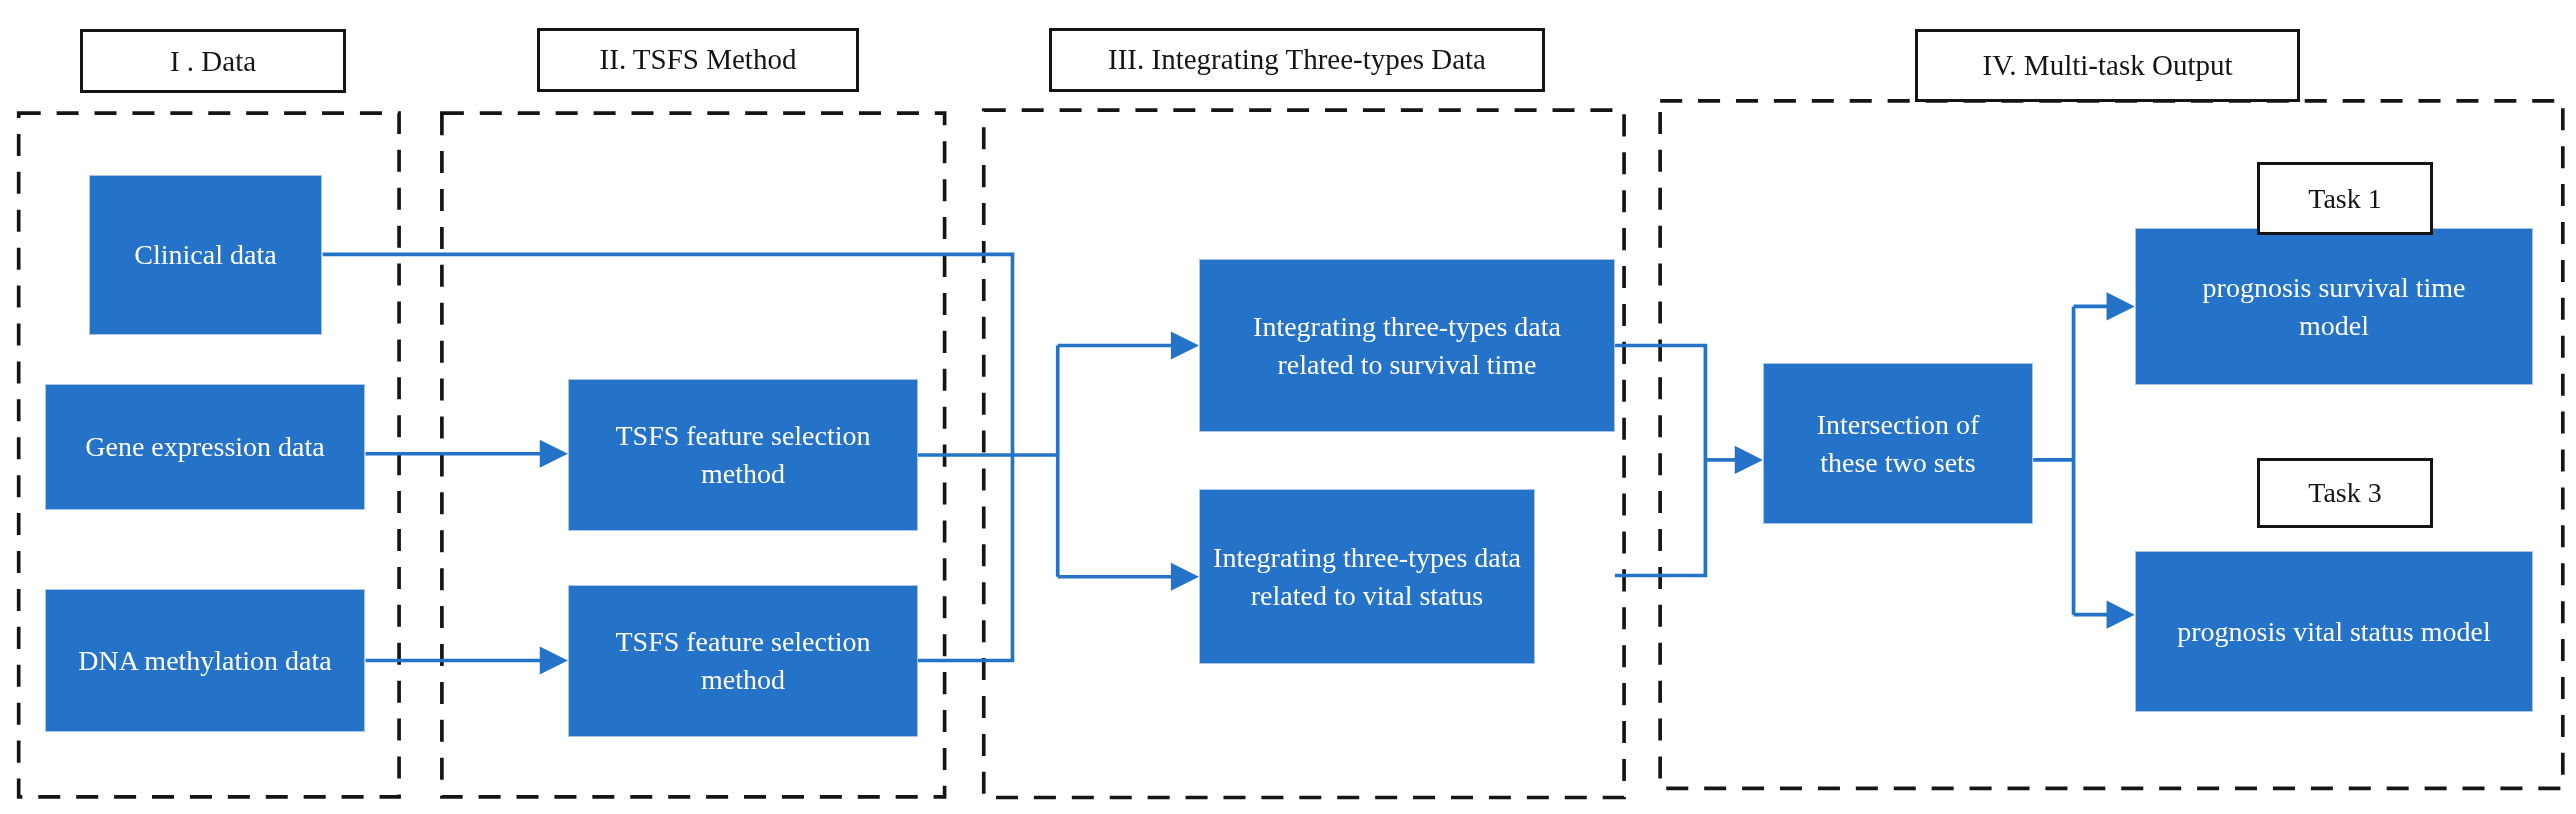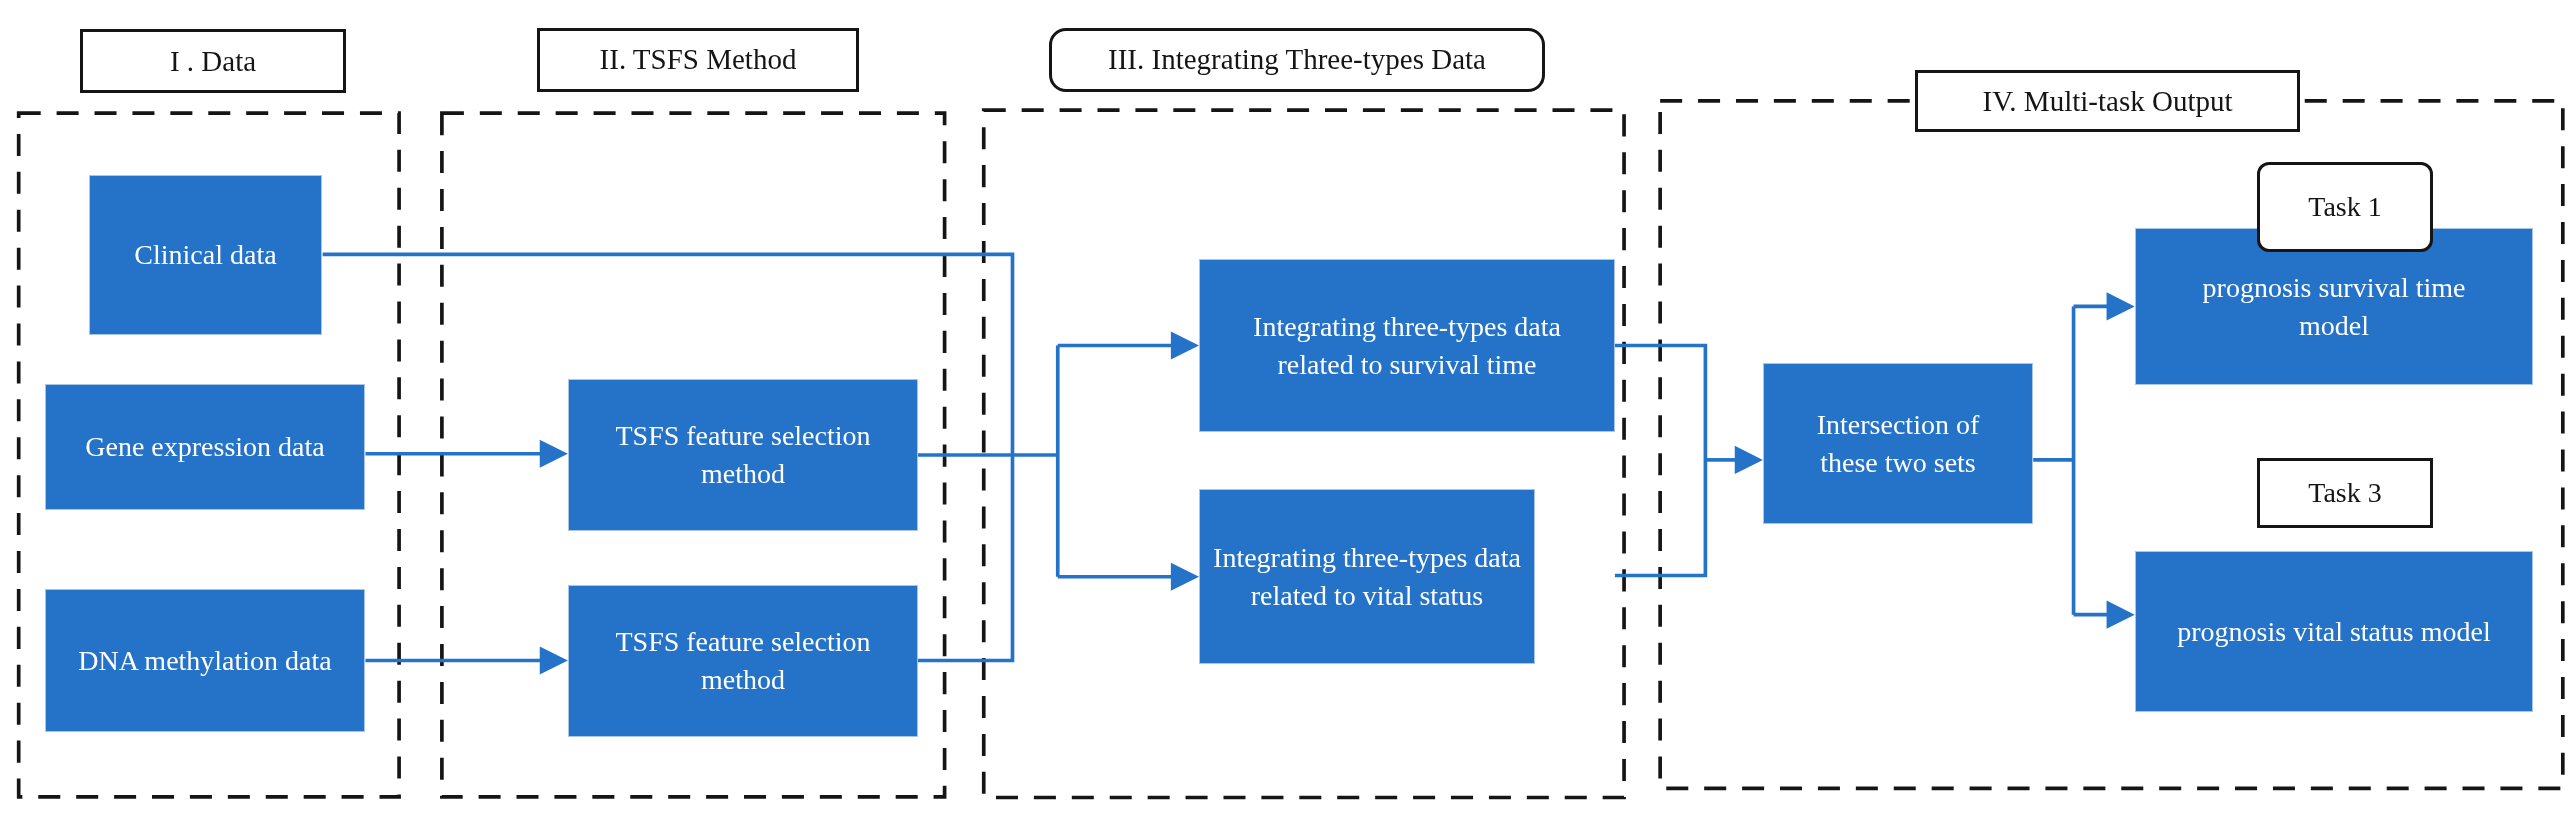--- a/index.html
+++ b/index.html
@@ -69,31 +69,31 @@
     <polygon class="arrowhead" points="882,1057 882,1103 928,1080"></polygon>
     <polygon class="arrowhead" points="1914,542 1914,588 1960,565"></polygon>
     <polygon class="arrowhead" points="1914,920 1914,966 1960,943"></polygon>
     <polygon class="arrowhead" points="2836,729 2836,775 2882,752"></polygon>
     <polygon class="arrowhead" points="3444,478 3444,524 3490,501"></polygon>
     <polygon class="arrowhead" points="3444,982 3444,1028 3490,1005"></polygon>
   </svg>
 
   <div class="hdr" style="left:80px;top:29px;width:266px;height:64px;">I . Data</div>
   <div class="hdr" style="left:537px;top:27.5px;width:322px;height:64px;">II. TSFS Method</div>
-  <div class="hdr" style="left:1049px;top:27.5px;width:496px;height:64px;border-radius:17px;">III. Integrating Three-types Data</div>
-  <div class="hdr" style="left:1915px;top:29px;width:385px;height:62px;margin-top:41px;">IV. Multi-task Output</div>
+  <div class="hdr" style="left:1049px;top:27.5px;width:496px;height:64px;">III. Integrating Three-types Data</div>
+  <div class="hdr" style="left:1915px;top:29px;width:385px;height:73px;">IV. Multi-task Output</div>
 
   <div class="node" style="left:89px;top:175px;width:233px;height:160px;">Clinical data</div>
   <div class="node" style="left:45px;top:384px;width:320px;height:126px;">Gene expression data</div>
   <div class="node" style="left:45px;top:589px;width:320px;height:143px;">DNA methylation data</div>
   <div class="node" style="left:568px;top:379px;width:350px;height:152px;padding:0 12.2px;">TSFS feature selection method</div>
   <div class="node" style="left:568px;top:585px;width:350px;height:152px;padding:0 12.2px;">TSFS feature selection method</div>
   <div class="node" style="left:1199px;top:259px;width:416px;height:173px;padding:0 12.2px;">Integrating three-types data related to survival time</div>
   <div class="node" style="left:1199px;top:489px;width:336px;height:175px;padding:0 12.2px;">Integrating three-types data related to vital status</div>
   <div class="node" style="left:1763px;top:363px;width:270px;height:161px;padding:0 24.5px;">Intersection of these two sets</div>
   <div class="node" style="left:2135px;top:228px;width:398px;height:157px;padding:0 40px;">prognosis survival time model</div>
   <div class="node" style="left:2135px;top:551px;width:398px;height:161px;padding:0 21px;">prognosis vital status model</div>
 
-  <div class="tasklbl" style="left:2257px;top:162px;width:176px;height:90px;border-radius:12px;">Task 1</div>
+  <div class="tasklbl" style="left:2257px;top:162px;width:176px;height:73px;">Task 1</div>
   <div class="tasklbl" style="left:2257px;top:458px;width:176px;height:70px;">Task 3</div>
 
 </div>
 
 
 </body></html>

